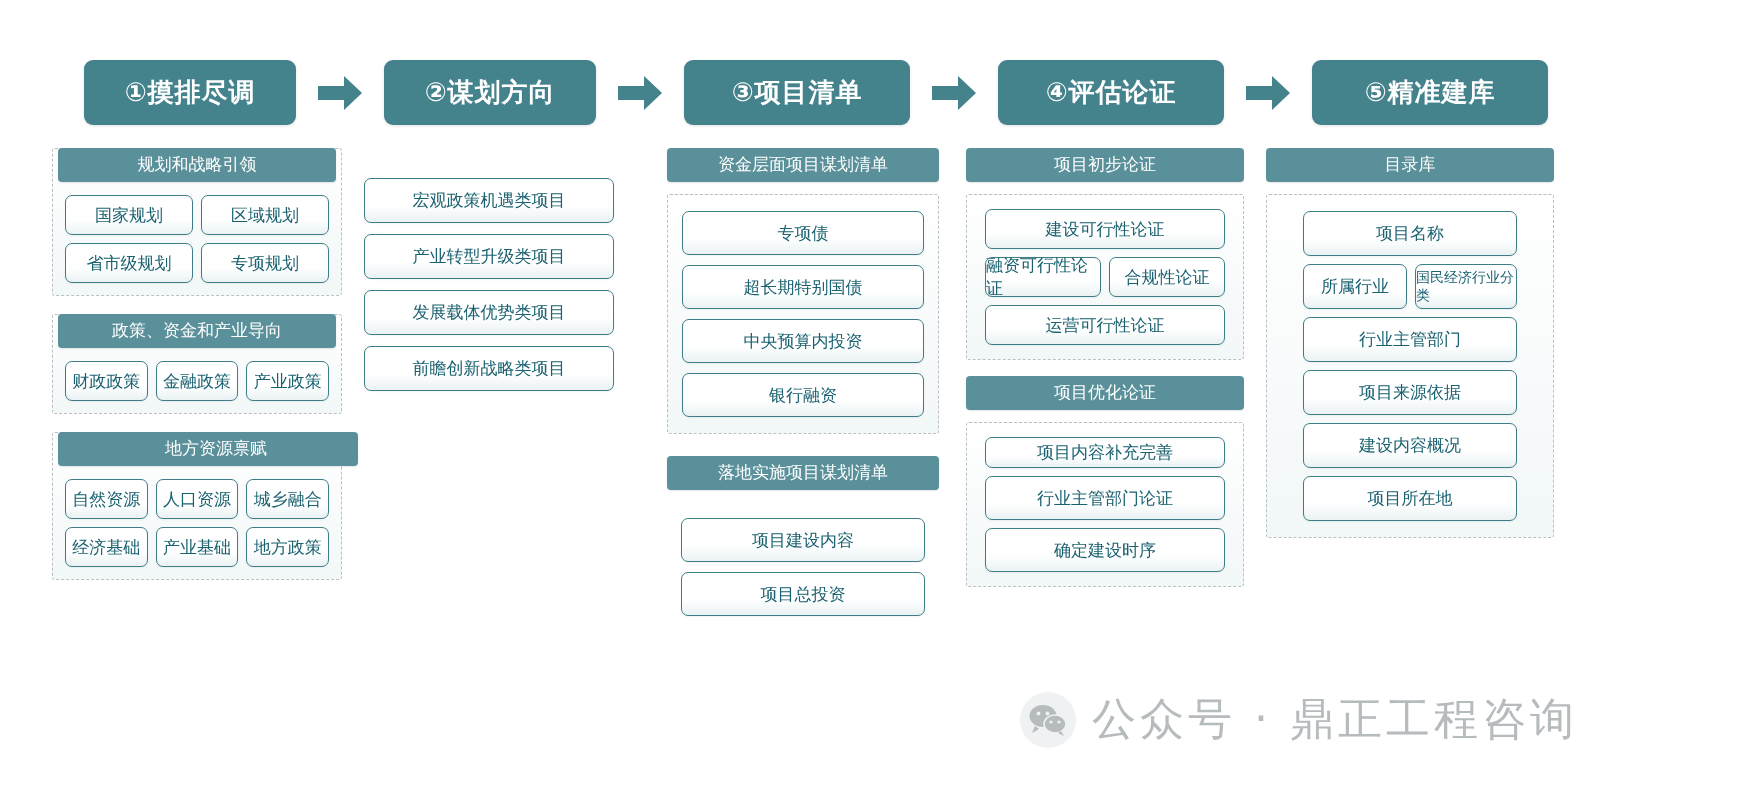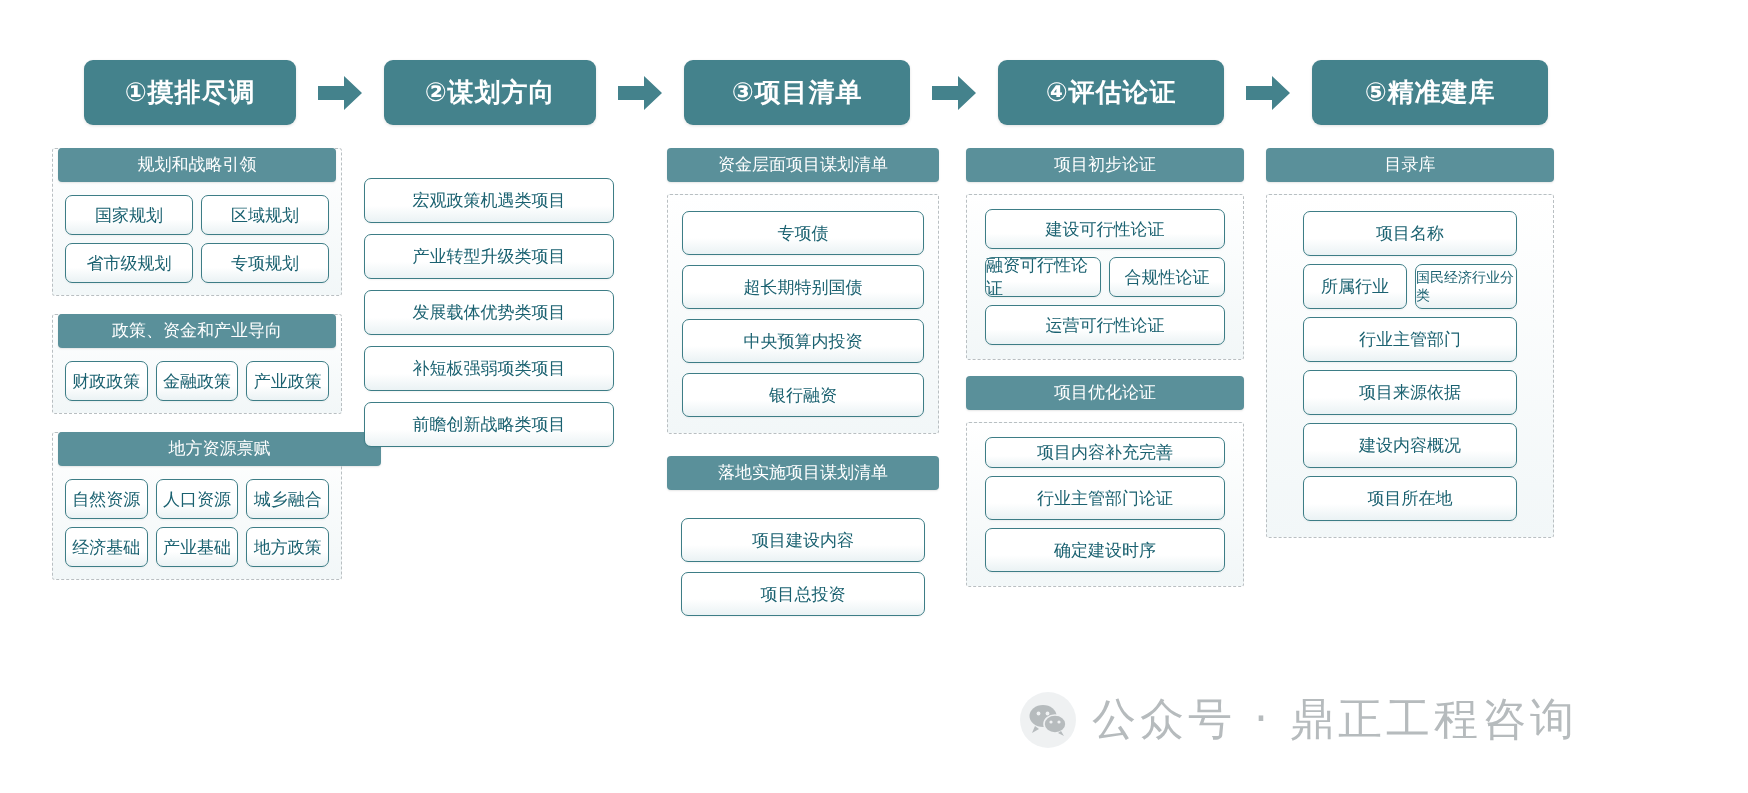--- a/index.html
+++ b/index.html
@@ -167,21 +167,21 @@
         <div class="group-dashed" style="padding-top:46px;">
           <div class="row">
             <div class="cell">财政政策</div>
             <div class="cell">金融政策</div>
             <div class="cell">产业政策</div>
           </div>
         </div>
       </div>
 
       <div class="group" style="margin-top:18px;">
-        <div class="band" style="position:absolute;left:6px;top:0;width:323px;">地方资源禀赋</div>
+        <div class="band" style="position:absolute;left:6px;top:0;width:284px;padding-left:16px;">地方资源禀赋</div>
         <div class="group-dashed" style="padding-top:46px;">
           <div class="row">
             <div class="cell">自然资源</div>
             <div class="cell">人口资源</div>
             <div class="cell">城乡融合</div>
           </div>
           <div class="row">
             <div class="cell">经济基础</div>
             <div class="cell">产业基础</div>
             <div class="cell">地方政策</div>
@@ -189,21 +189,20 @@
         </div>
       </div>
 
     </div>
 
     <div class="col" style="left:364px;width:250px;top:30px;">
       <div class="plainlist">
         <div class="cell">宏观政策机遇类项目</div>
         <div class="cell">产业转型升级类项目</div>
         <div class="cell">发展载体优势类项目</div>
-        <div class="cell">补短板强弱项类项目</div>
         <div class="cell">前瞻创新战略类项目</div>
       </div>
     </div>
 
     <div class="col" style="left:667px;width:272px;">
 
       <div class="group">
         <div class="band" style="width:272px;">资金层面项目谋划清单</div>
         <div class="group-dashed stack" style="padding:16px 14px;">
           <div class="cell">专项债</div>

